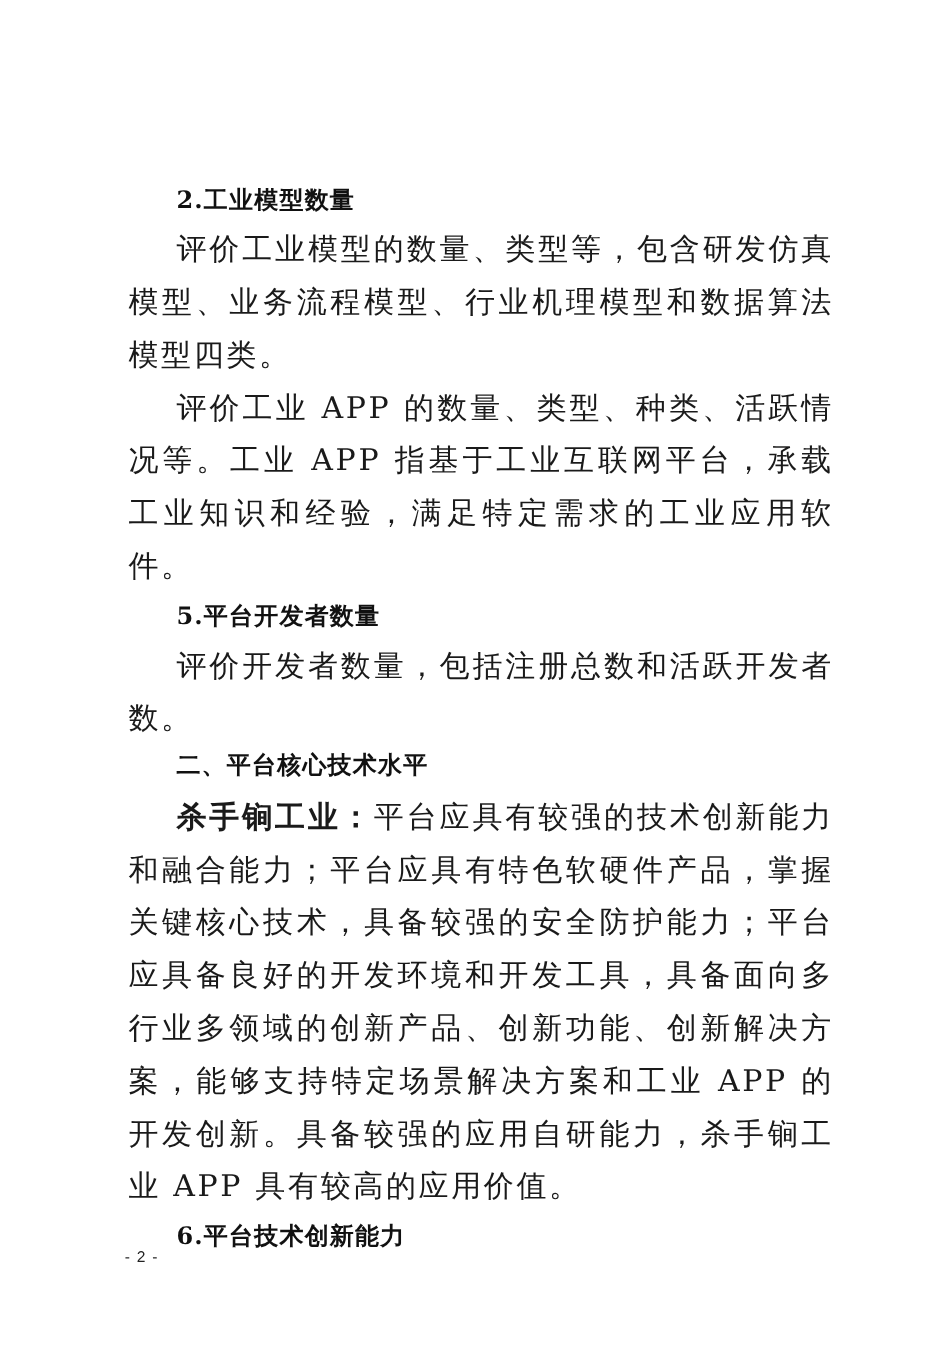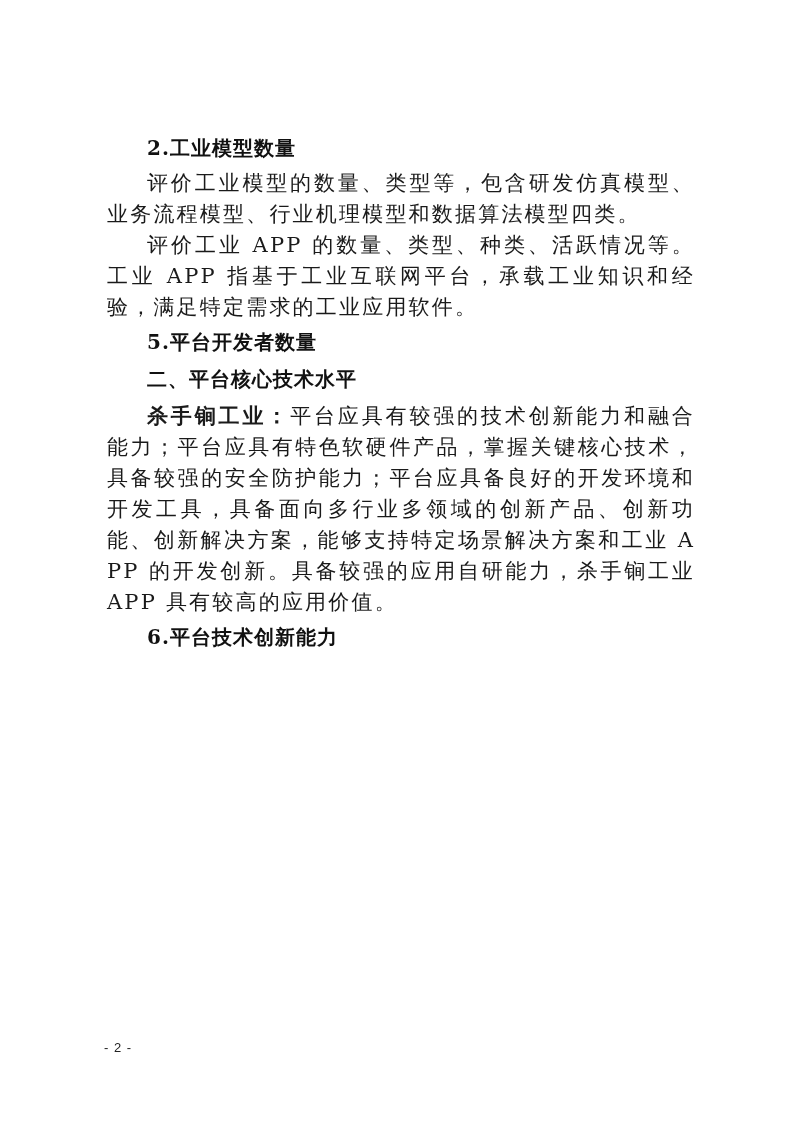--- a/index.html
+++ b/index.html
@@ -11,27 +11,27 @@
       width: 793px;
       height: 1122px;
       position: relative;
       overflow: hidden;
       font-family: "DejaVu Serif", "Liberation Serif", serif;
       color: #1a1a1a;
     }
     .page-body {
       position: absolute;
       left: 107px;
-      top: 129px;
+      top: 147px;
       width: 588px;
     }
     .para {
       margin: 0;
-      font-size: 21px;
-      line-height: 31px;
+      font-size: 25px;
+      line-height: 44px;
       letter-spacing: 2.2px;
       text-indent: 40px;
       text-align: justify;
       text-align-last: left;
       word-break: break-all;
     }
     .heading {
       margin: 0;
       font-size: 20px;
       line-height: 38.8px;
@@ -62,20 +62,21 @@
 <body>
 
 <div class="page-body">
   <p class="heading">2.工业模型数量</p>
   <p class="para">评价工业模型的数量、类型等，包含研发仿真模型、业务流程模型、行业机理模型和数据算法模型四类。</p>
 
   <p class="para">评价工业 APP 的数量、类型、种类、活跃情况等。工业 APP 指基于工业互联网平台，承载工业知识和经验，满足特定需求的工业应用软件。</p>
 
 
   <p class="heading">5.平台开发者数量</p>
+  <p class="para">评价开发者数量，包括注册总数和活跃开发者数。</p>
 
   <p class="heading section">二、平台核心技术水平</p>
   <p class="para"><span class="bold-lead">杀手锏工业：</span><span>平台应具有较强的技术创新能力和融合能力；平台应具有特色软硬件产品，掌握关键核心技术，具备较强的安全防护能力；平台应具备良好的开发环境和开发工具，具备面向多行业多领域的创新产品、创新功能、创新解决方案，能够支持特定场景解决方案和工业 APP 的开发创新。具备较强的应用自研能力，杀手锏工业 APP 具有较高的应用价值。</span></p>
 
   <p class="heading">6.平台技术创新能力</p>
 </div>
 
 <div class="page-number">- 2 -</div>
 
 </body></html>

